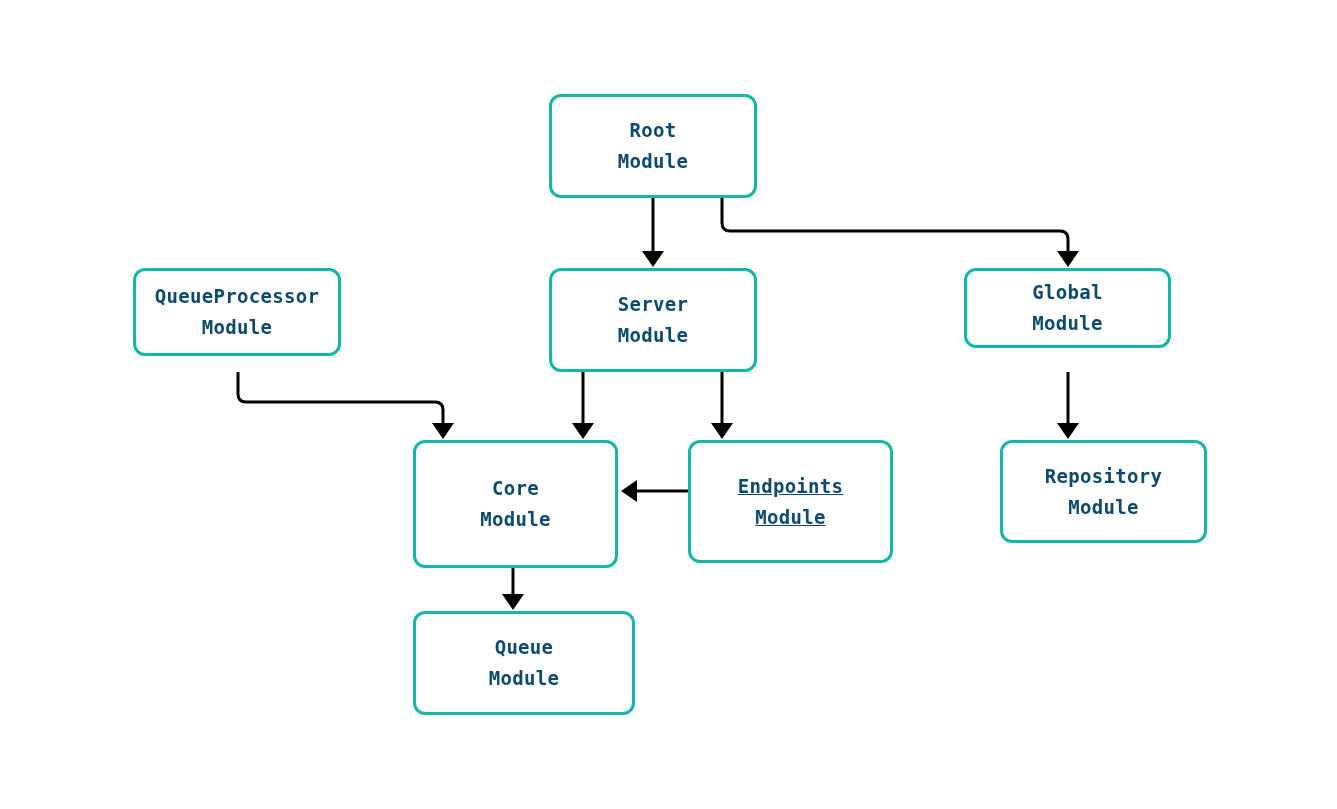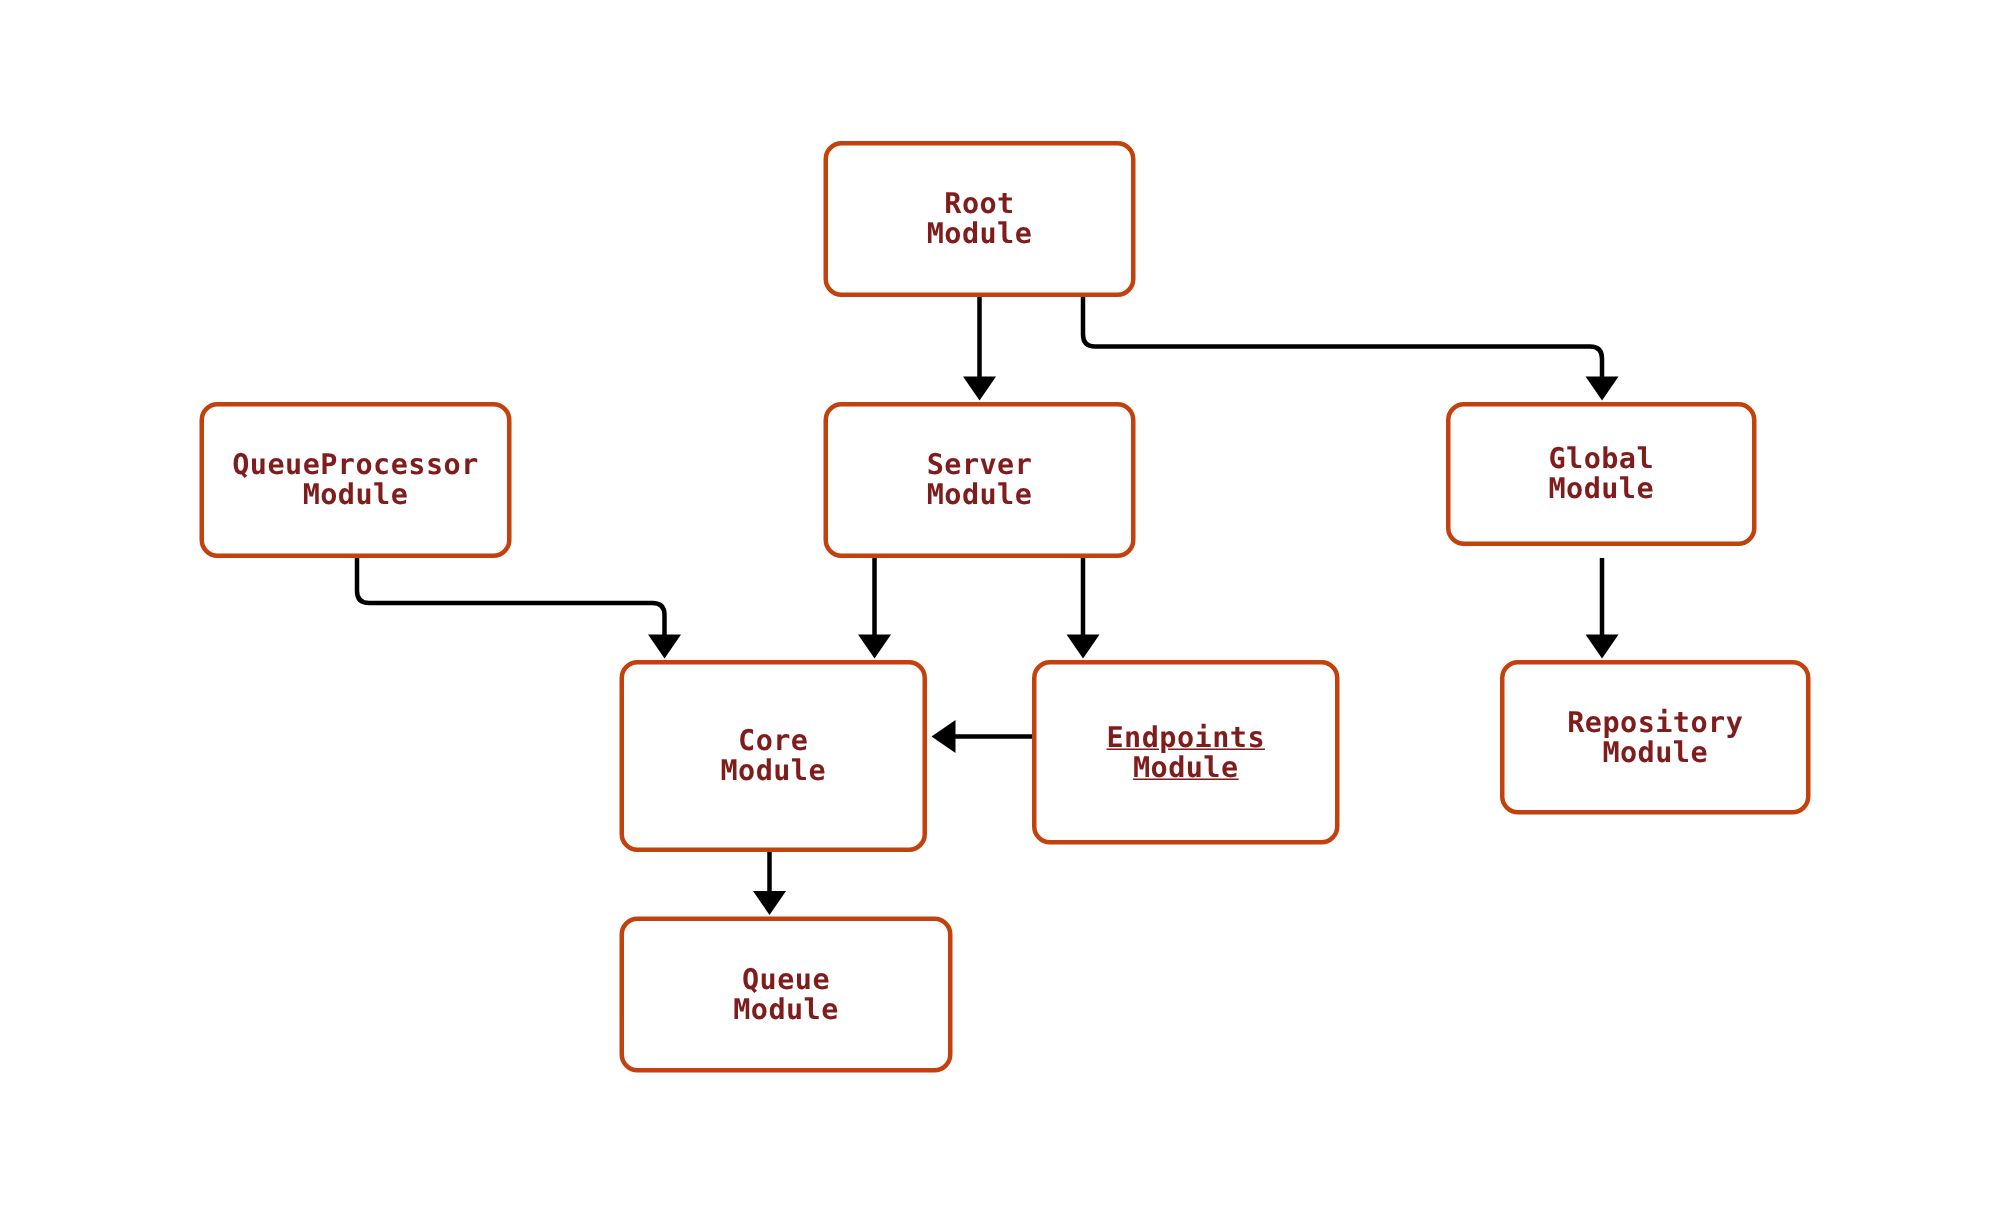--- a/index.html
+++ b/index.html
@@ -18,31 +18,31 @@
   .edges-layer {
     position: absolute;
     left: 0;
     top: 0;
     width: 1337px;
     height: 809px;
   }
   .node {
     position: absolute;
     box-sizing: border-box;
-    border: 3px solid #c2410c;
+    border: 3px solid #14b8a6;
     border-radius: 12px;
     background: #ffffff;
     display: flex;
     align-items: center;
     justify-content: center;
     text-align: center;
     font-weight: 700;
     font-size: 19px;
-    line-height: 20px;
-    color: #7f1d1d;
+    line-height: 31px;
+    color: #0c4a6e;
     white-space: pre-line;
     letter-spacing: 0.3px;
   }
 </style>
 </head>
 <body>
 
 <div class="canvas">
   <svg class="edges-layer" xmlns="http://www.w3.org/2000/svg" viewBox="0 0 1337 809">
       <path d="M653,198 L653,253" fill="none" stroke="#000000" stroke-width="3"></path>
@@ -58,25 +58,25 @@
       <path d="M1068,372 L1068,425" fill="none" stroke="#000000" stroke-width="3"></path>
       <polygon points="1068,439 1057,423 1079,423" fill="#000000"></polygon>
       <path d="M688,491 L635,491" fill="none" stroke="#000000" stroke-width="3"></path>
       <polygon points="621,491 637,480 637,502" fill="#000000"></polygon>
       <path d="M513,544 L513,596" fill="none" stroke="#000000" stroke-width="3"></path>
       <polygon points="513,610 502,594 524,594" fill="#000000"></polygon>
     </svg>
 
   <div class="node" style="left: 549px; top: 94px; width: 208px; height: 104px;">Root
 Module</div>
-  <div class="node" style="left: 133px; top: 268px; width: 208px; height: 104px;">QueueProcessor
+  <div class="node" style="left: 133px; top: 268px; width: 208px; height: 88px;">QueueProcessor
 Module</div>
   <div class="node" style="left: 549px; top: 268px; width: 208px; height: 104px;">Server
 Module</div>
-  <div class="node" style="left: 964px; top: 268px; width: 207px; height: 96px;">Global
+  <div class="node" style="left: 964px; top: 268px; width: 207px; height: 80px;">Global
 Module</div>
   <div class="node" style="left: 413px; top: 440px; width: 205px; height: 128px;">Core
 Module</div>
   <div class="node" style="left: 688px; top: 440px; width: 205px; height: 123px; text-decoration: underline;">Endpoints
 Module</div>
   <div class="node" style="left: 964px; top: 440px; width: 207px; height: 103px; margin-left: 36px;">Repository
 Module</div>
   <div class="node" style="left: 413px; top: 611px; width: 222px; height: 104px;">Queue
 Module</div>
 </div>

